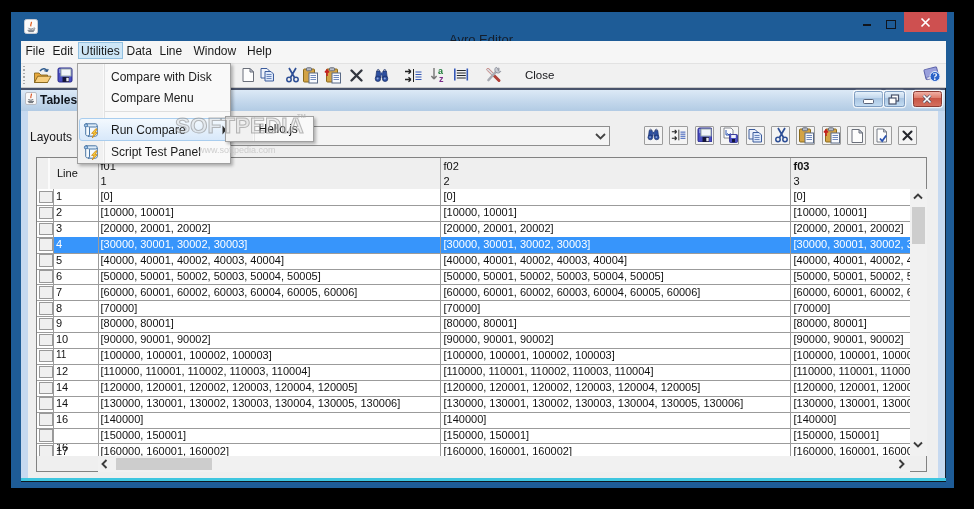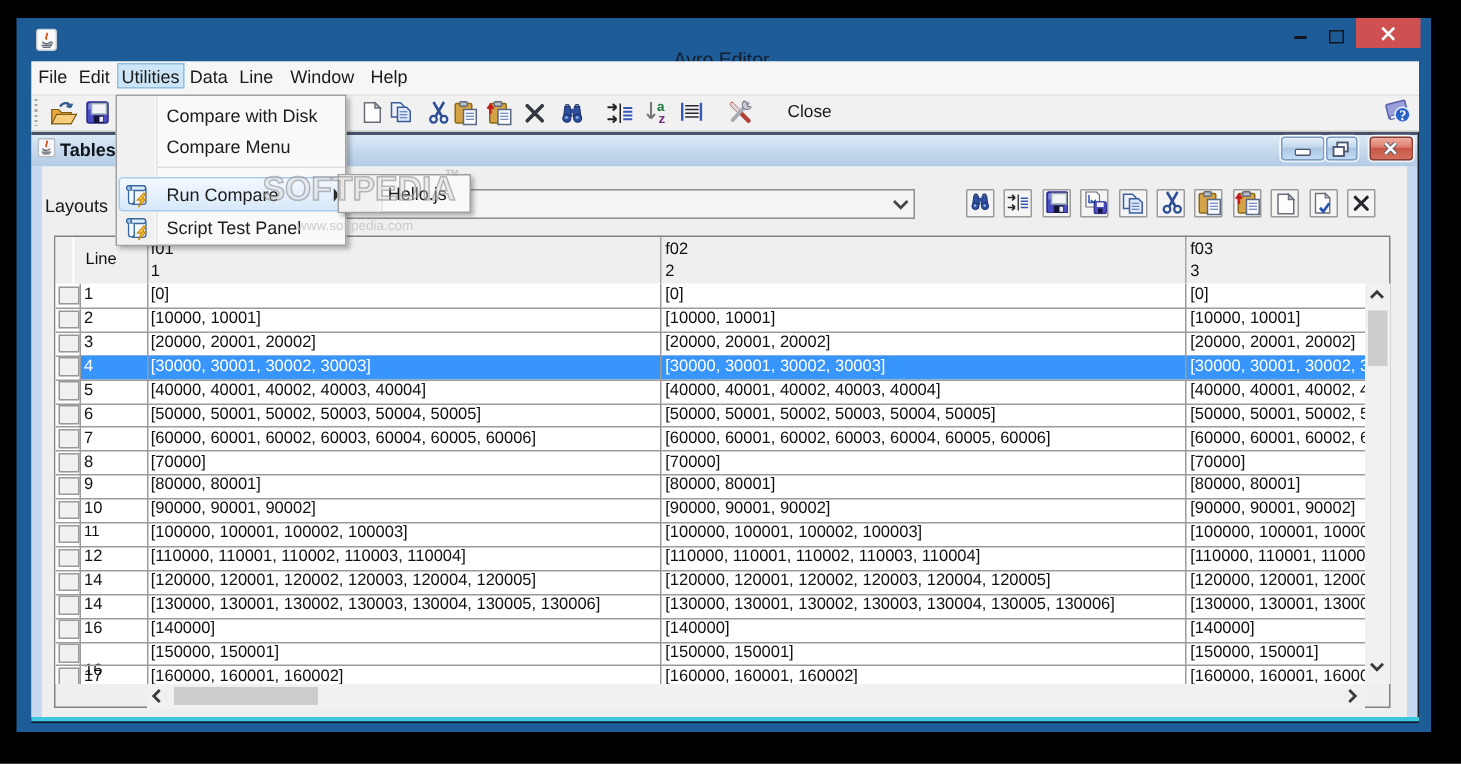--- a/index.html
+++ b/index.html
@@ -239,21 +239,21 @@
 <div class="a" style="left:37px;top:158px;width:889px;height:30.5px;background:#efefef;"></div>
 <div class="a" style="left:48px;top:158px;width:1.5px;height:30.5px;background:#fbfbfb;"></div>
 <div class="a" style="left:97.5px;top:158px;width:1px;height:30.5px;background:#a8a8a8;"></div>
 <div class="a" style="left:440px;top:158px;width:1px;height:30.5px;background:#a8a8a8;"></div>
 <div class="a" style="left:790px;top:158px;width:1px;height:30.5px;background:#a8a8a8;"></div>
 <div class="t" style="left:57px;top:167px;font-size:11px;color:#111;">Line</div>
 <div class="t" style="left:100.5px;top:159.5px;font-size:11px;color:#111;">f01</div>
 <div class="t" style="left:100.5px;top:175px;font-size:11px;color:#111;">1</div>
 <div class="t" style="left:443.5px;top:159.5px;font-size:11px;color:#111;">f02</div>
 <div class="t" style="left:443.5px;top:175px;font-size:11px;color:#111;">2</div>
-<div class="t" style="left:793.5px;top:159.5px;font-size:11px;color:#111;">f03</div>
+<div class="t" style="left:793.5px;top:159.5px;font-size:11px;color:#111;font-weight:bold;">f03</div>
 <div class="t" style="left:793.5px;top:175px;font-size:11px;color:#111;">3</div>
 <div class="a" style="left:37px;top:188.5px;width:872.5px;height:267px;background:#fff;overflow:hidden;">
 <div class="a" style="left:2px;top:2.2px;width:11.5px;height:10.5px;background:#f0f0f0;border:1px solid #999;"></div>
 <div class="t" style="left:19px;top:1.7px;font-size:11px;color:#111;">1</div>
 <div class="t" style="left:63.5px;top:1.7px;font-size:11px;color:#111;">[0]</div>
 <div class="t" style="left:406.5px;top:1.7px;font-size:11px;color:#111;">[0]</div>
 <div class="t" style="left:756.5px;top:1.7px;font-size:11px;color:#111;">[0]</div>
 <div class="a" style="left:0;top:16.4px;width:872.5px;height:1px;background:#9b9b9b;"></div>
 <div class="a" style="left:2px;top:18.1px;width:11.5px;height:10.5px;background:#f0f0f0;border:1px solid #999;"></div>
 <div class="t" style="left:19px;top:17.6px;font-size:11px;color:#111;">2</div>

